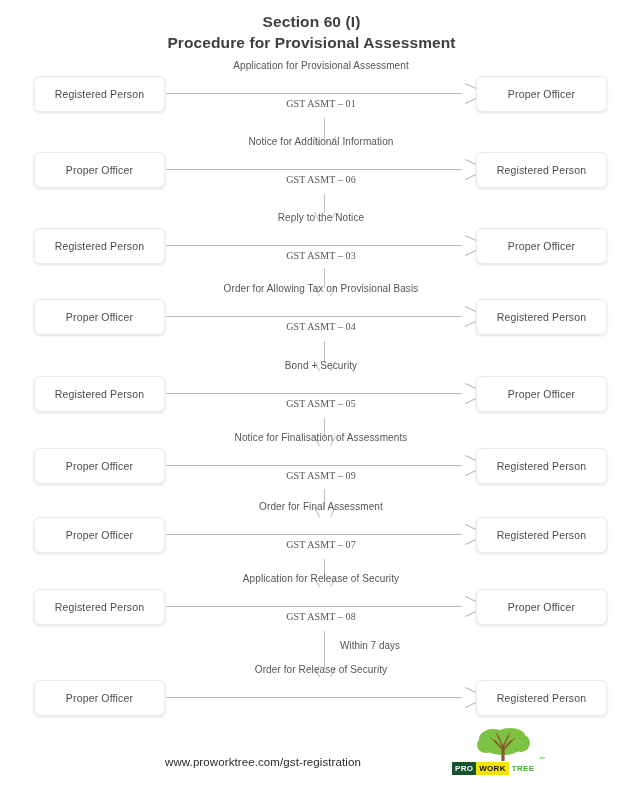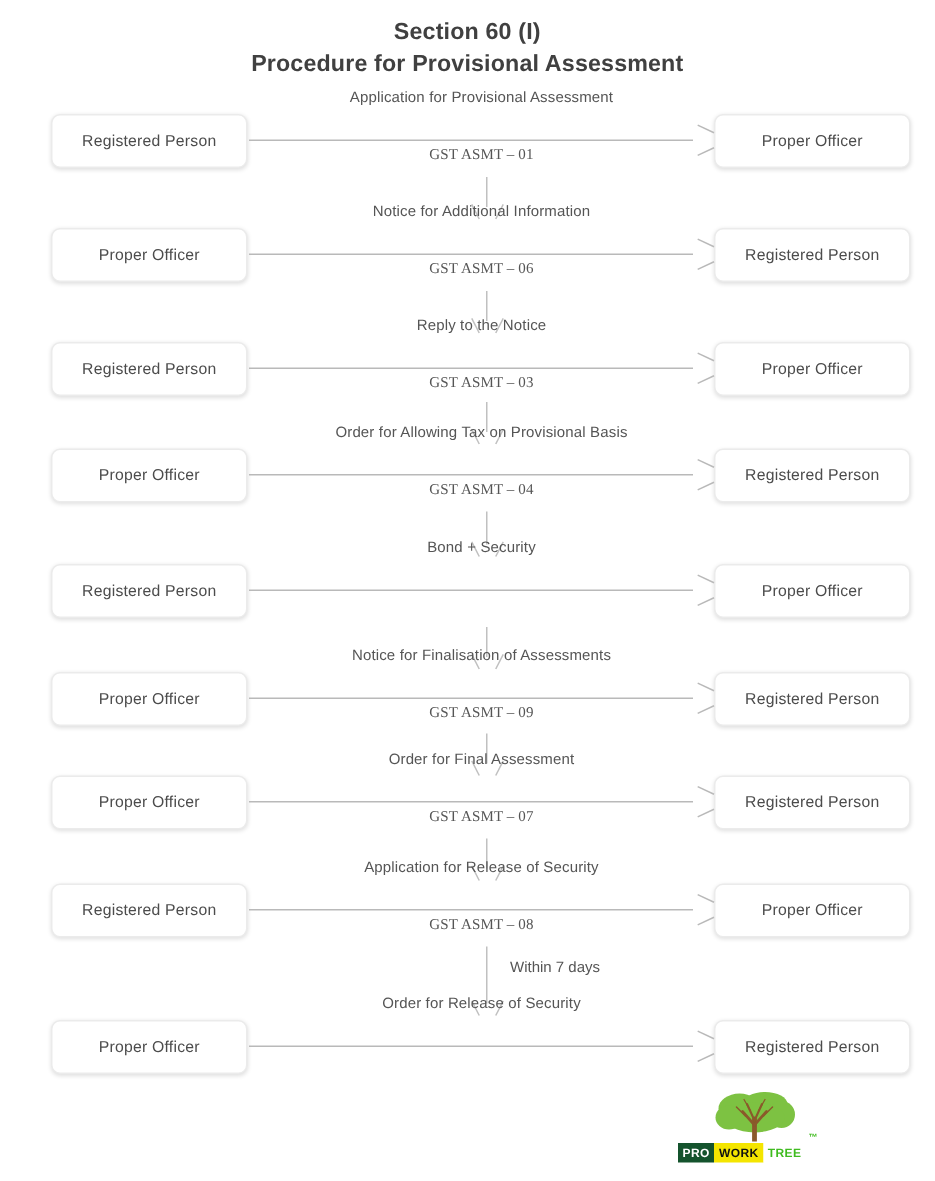--- a/index.html
+++ b/index.html
@@ -288,20 +288,21 @@
   </div>
 
   <div class="row" style="top:376px;">
     <div class="node left">Registered Person</div>
     <div class="node right">Proper Officer</div>
     <div class="h-conn">
       <div class="h-line"></div>
       <div class="h-head"></div>
     </div>
     <div class="h-label above">Bond + Security</div>
+    <div class="h-label below">GST ASMT – 05</div>
   </div>
   <div class="v-arrow" style="top:418px;height:28px;">
     <div class="v-stem" style="height:20px;"></div>
     <div class="v-head" style="top:17px;"></div>
   </div>
 
   <div class="row" style="top:448px;">
     <div class="node left">Proper Officer</div>
     <div class="node right">Registered Person</div>
     <div class="h-conn">
@@ -354,20 +355,21 @@
     <div class="h-conn">
       <div class="h-line"></div>
       <div class="h-head"></div>
     </div>
     <div class="h-label above">Order for Release of Security</div>
   </div>
 
 </div>
 
 <div class="footer">
+  <div class="footer-url">www.proworktree.com/gst-registration</div>
 
   <div class="logo">
     <svg class="logo-canopy" viewBox="0 0 54 33">
       <g>
         <ellipse cx="17" cy="11" rx="14" ry="10" fill="#7DC242"></ellipse>
         <ellipse cx="34" cy="8" rx="15" ry="8" fill="#7DC242"></ellipse>
         <ellipse cx="45" cy="15" rx="9" ry="9" fill="#7DC242"></ellipse>
         <ellipse cx="27" cy="17" rx="20" ry="10" fill="#7DC242"></ellipse>
         <ellipse cx="10" cy="17" rx="9" ry="8" fill="#7DC242"></ellipse>
       </g>

